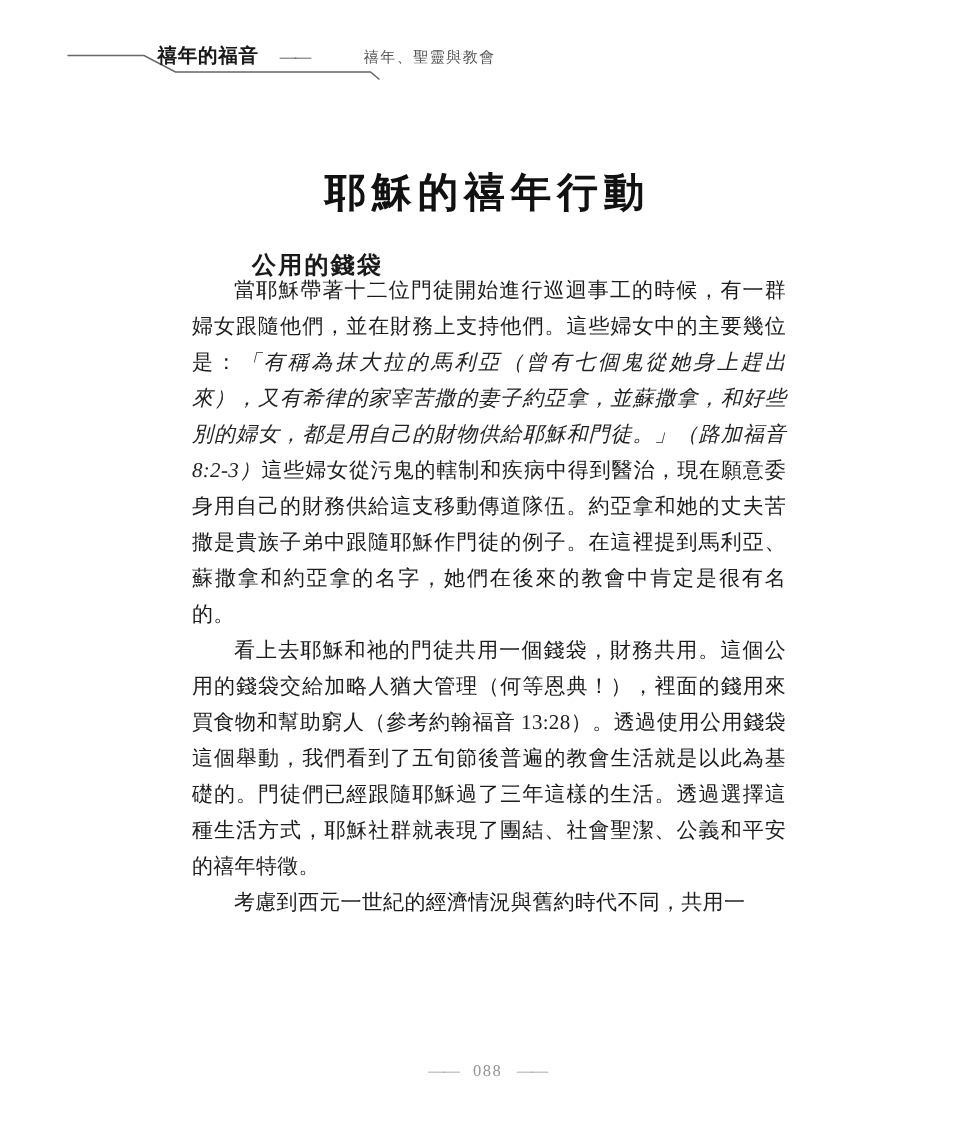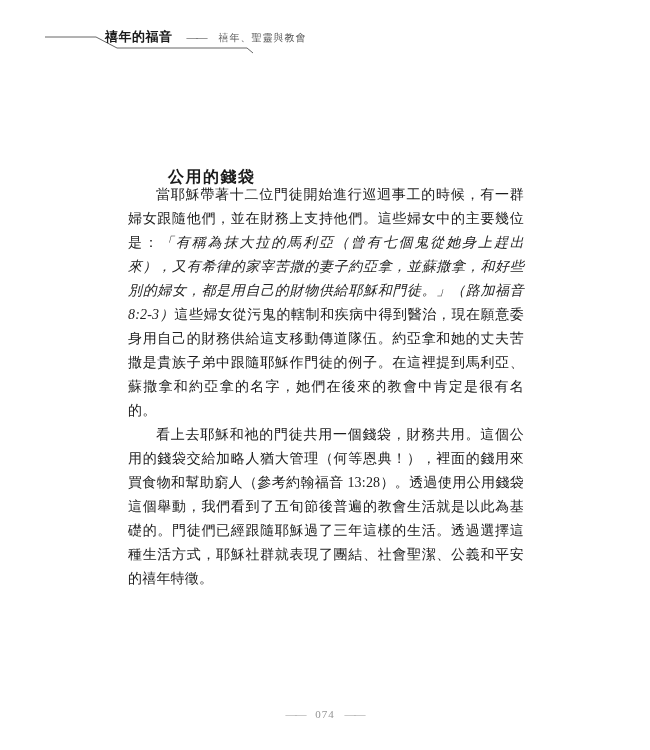--- a/index.html
+++ b/index.html
@@ -51,20 +51,21 @@
   .header-dash {
     font-size: 11px;
     color: #444444;
     margin: 0 2px 0 4px;
     letter-spacing: -1px;
   }
   .header-subtitle {
     font-size: 10px;
     color: #555555;
     letter-spacing: 1px;
+    margin-left: 24px;
   }
   
   .chapter-title {
     position: absolute;
     top: 92px;
     left: 0;
     width: 100%;
     text-align: center;
     font-size: 27px;
     font-weight: bold;
@@ -132,27 +133,29 @@
     <svg class="header-rule" width="650" height="60" viewBox="0 0 650 60" aria-hidden="true">
       <polyline points="45,37 96,37 117,48 247,48 253,53" fill="none" stroke="#666666" stroke-width="1"></polyline>
     </svg>
     <div class="header-text">
       <span class="book-title">禧年的福音</span>
       <span class="header-dash">——</span>
       <span class="header-subtitle">禧年、聖靈與教會</span>
     </div>
   </header>
 
+  <h1 class="chapter-title">耶穌的禧年行動</h1>
 
   <h2 class="section-heading">公用的錢袋</h2>
 
   <main class="body-text">
       <p class="para"><span class="seg seg-normal">當耶穌帶著十二位門徒開始進行巡迴事工的時候，有一群婦女跟隨他們，並在財務上支持他們。這些婦女中的主要幾位是：</span><span class="seg seg-quote">「有稱為抹大拉的馬利亞（曾有七個鬼從她身上趕出來），又有希律的家宰苦撒的妻子約亞拿，並蘇撒拿，和好些別的婦女，都是用自己的財物供給耶穌和門徒。」（路加福音 8:2-3）</span><span class="seg seg-normal">這些婦女從污鬼的轄制和疾病中得到醫治，現在願意委身用自己的財務供給這支移動傳道隊伍。約亞拿和她的丈夫苦撒是貴族子弟中跟隨耶穌作門徒的例子。在這裡提到馬利亞、蘇撒拿和約亞拿的名字，她們在後來的教會中肯定是很有名的。</span></p>
       <p class="para"><span class="seg seg-normal">看上去耶穌和祂的門徒共用一個錢袋，財務共用。這個公用的錢袋交給加略人猶大管理（何等恩典！），裡面的錢用來買食物和幫助窮人（參考約翰福音 13:28）。透過使用公用錢袋這個舉動，我們看到了五旬節後普遍的教會生活就是以此為基礎的。門徒們已經跟隨耶穌過了三年這樣的生活。透過選擇這種生活方式，耶穌社群就表現了團結、社會聖潔、公義和平安的禧年特徵。</span></p>
+      <p class="para"><span class="seg seg-normal">考慮到西元一世紀的經濟情況與舊約時代不同，共用一</span></p>
     </main>
 
   <footer class="page-footer">
     <span class="folio-rule">——</span>
-    <span>074</span>
+    <span>088</span>
     <span class="folio-rule">——</span>
   </footer>
 
 </div>
 
 </body></html>

